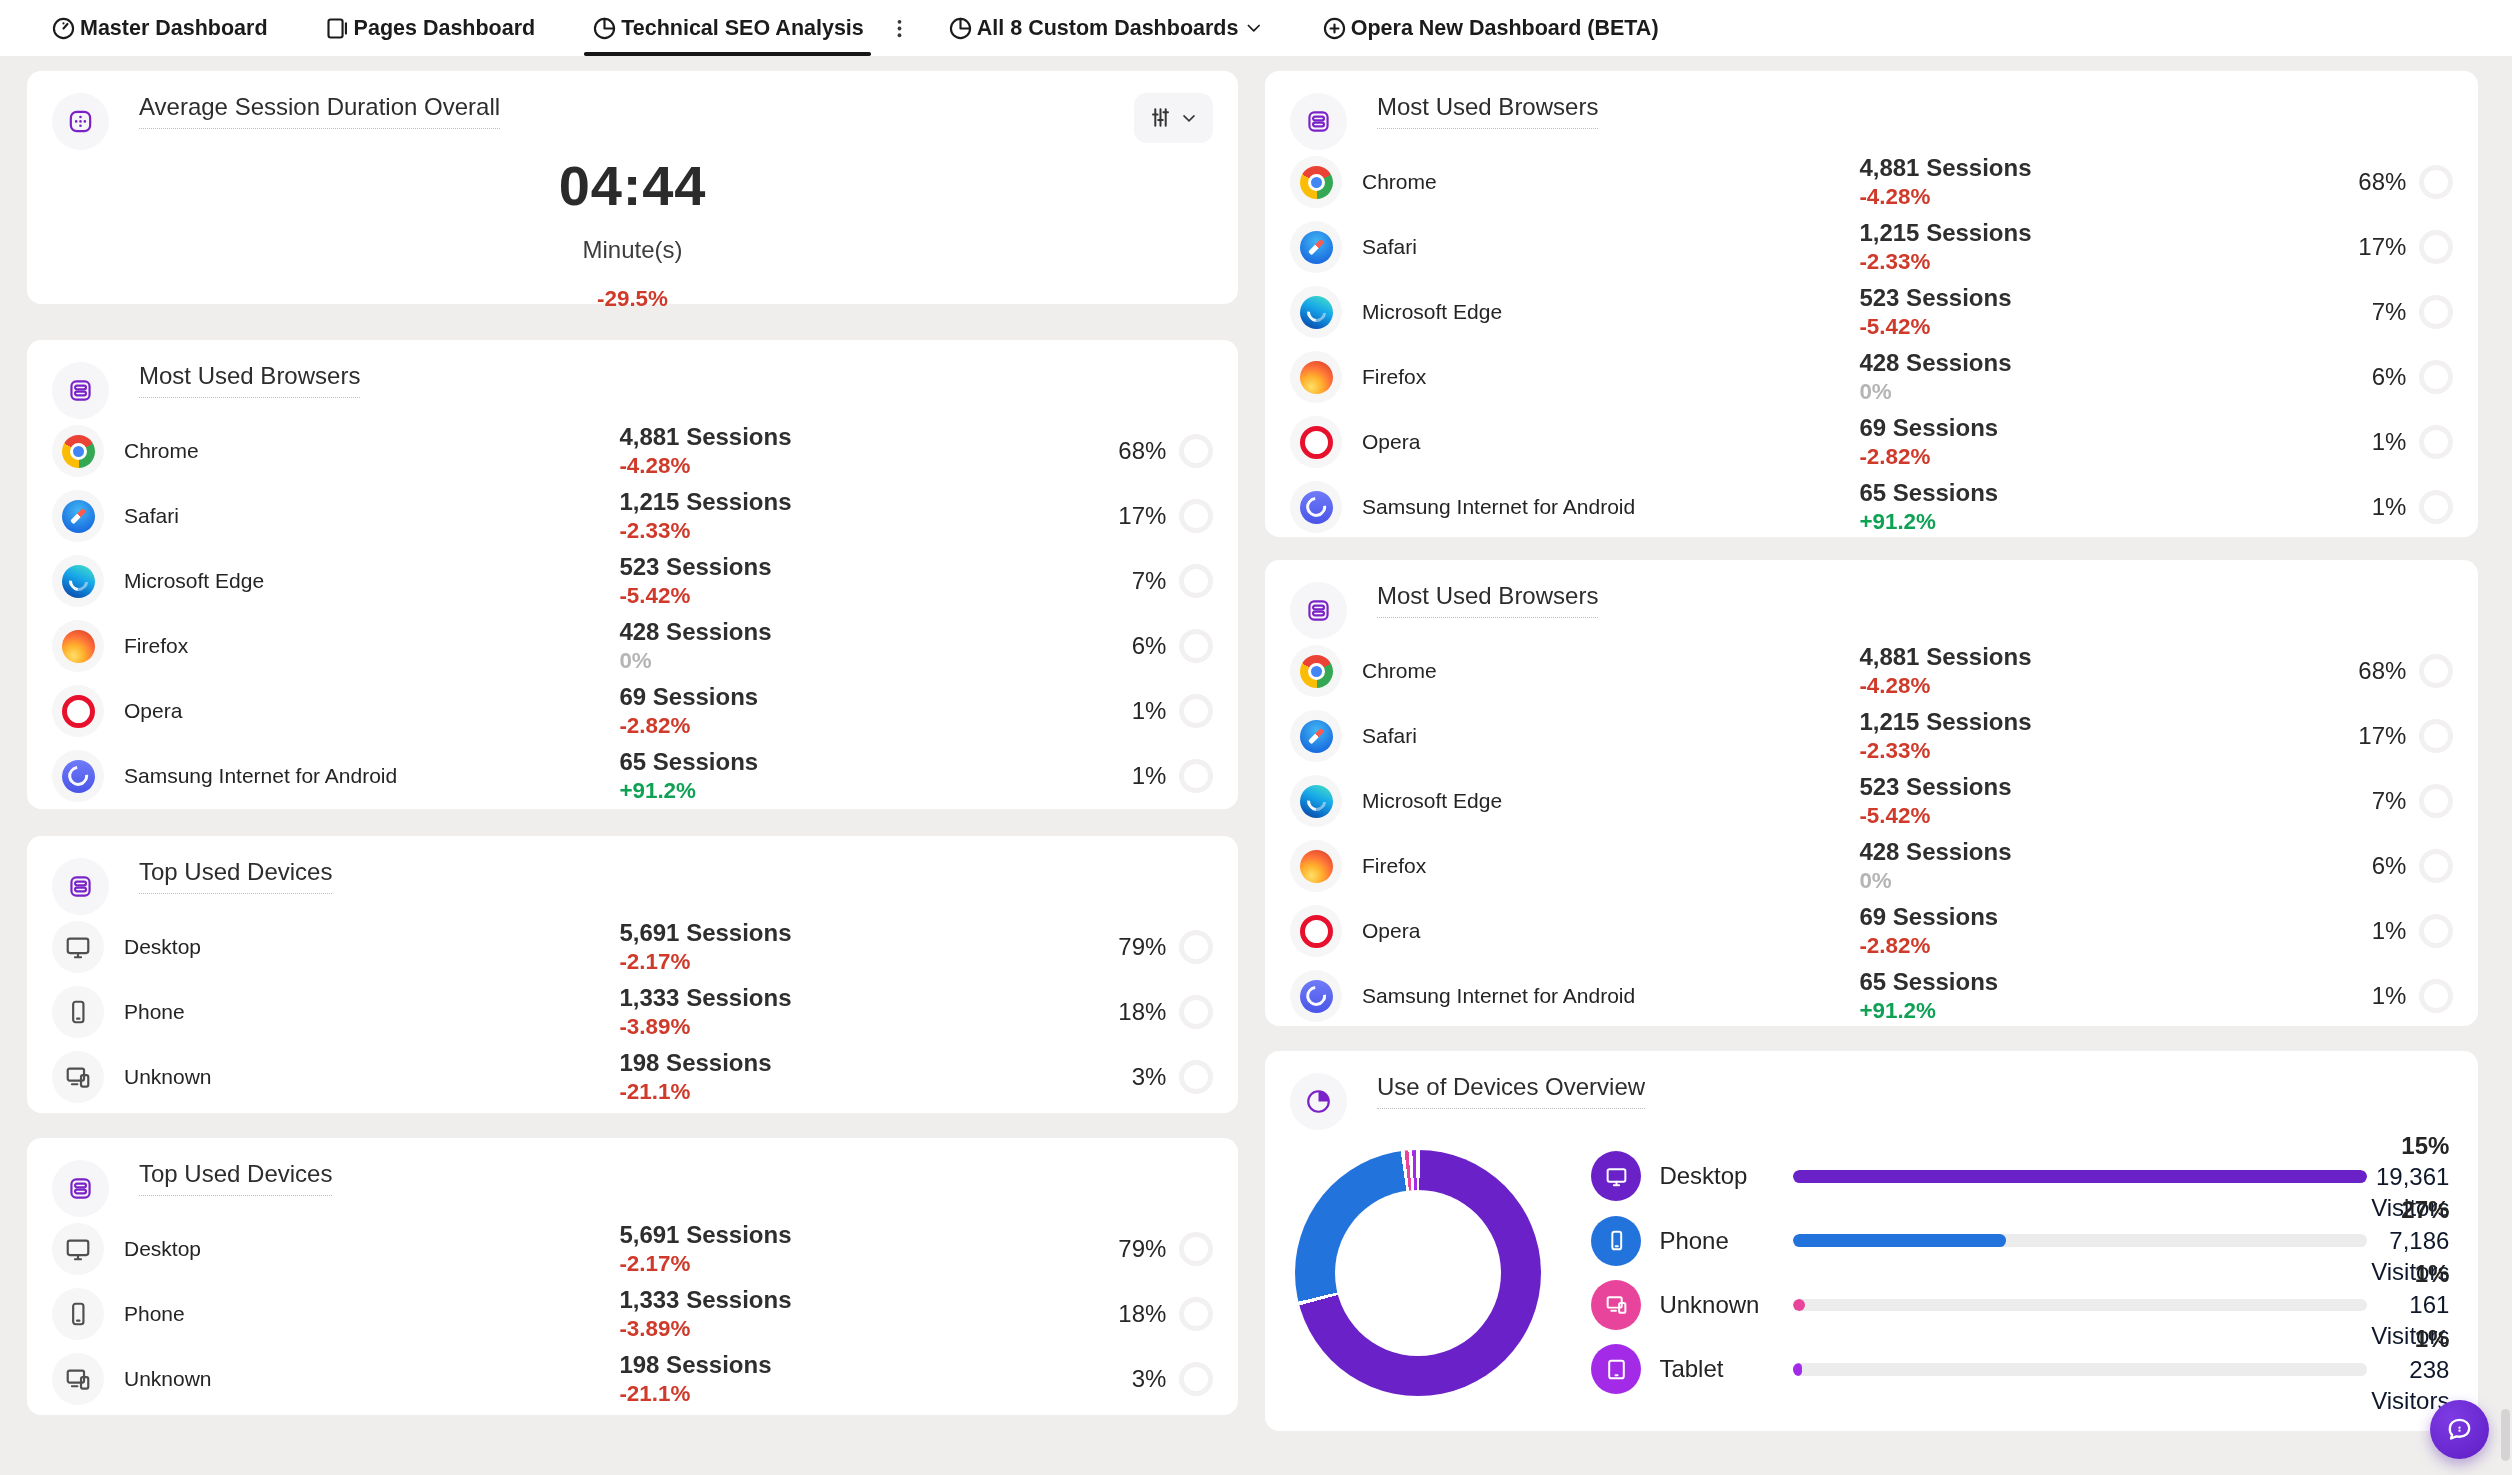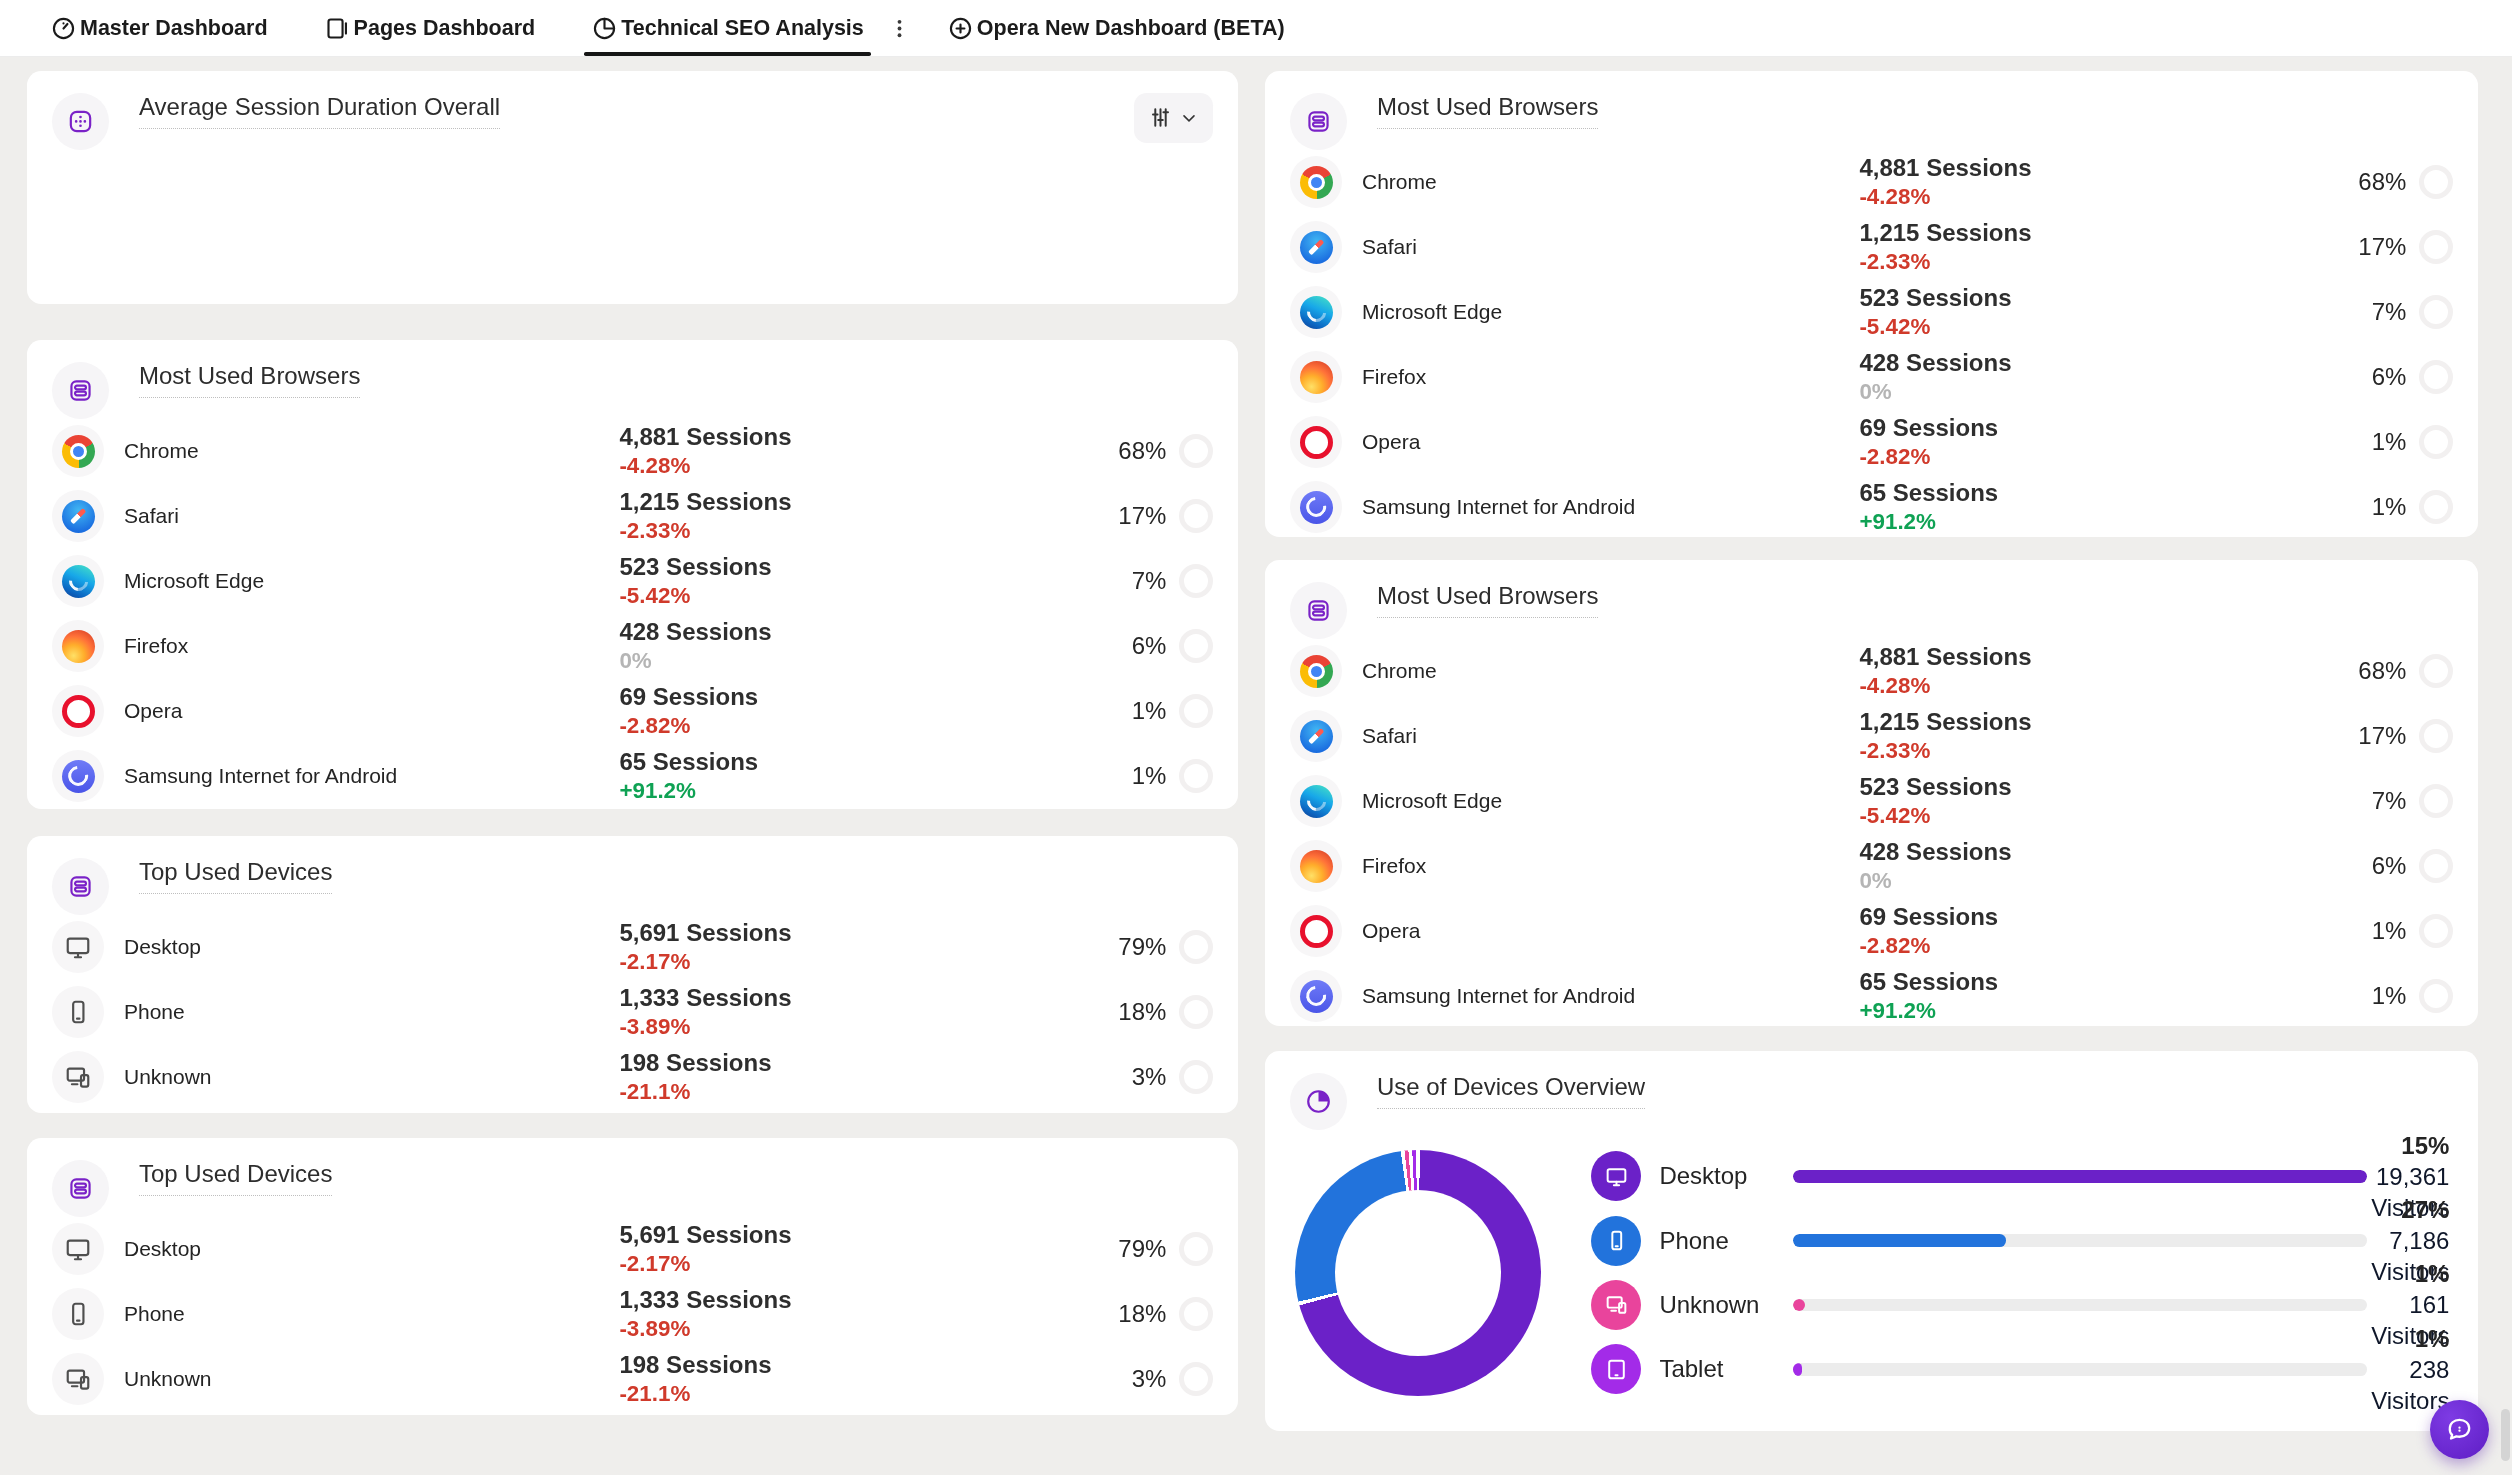--- a/index.html
+++ b/index.html
@@ -121,20 +121,30 @@
   <div class="nav-kebab">
     <svg viewBox="0 0 24 24">
         <circle cx="12" cy="5" r="2"></circle>
         <circle cx="12" cy="12" r="2"></circle>
         <circle cx="12" cy="19" r="2"></circle>
       </svg>
   </div>
   <div class="nav-item">
     <svg viewBox="0 0 24 24">
         <circle cx="12" cy="12" r="8.5"></circle>
+        <path d="M12 3.5V12h8.5"></path>
+      </svg>
+    <span>All 8 Custom Dashboards</span>
+    <svg class="chev" viewBox="0 0 24 24">
+        <path d="M6 9.5l6 6 6-6"></path>
+      </svg>
+  </div>
+  <div class="nav-item">
+    <svg viewBox="0 0 24 24">
+        <circle cx="12" cy="12" r="8.5"></circle>
         <path d="M12 8.5v7M8.5 12h7"></path>
       </svg>
     <span>Opera New Dashboard (BETA)</span>
   </div>
 </nav>
 
 <div class="content">
 
   <div class="col-l">
     <section class="card h260">
@@ -147,20 +157,25 @@
         </div>
         <span class="card-title">Average Session Duration Overall</span>
       </div>
       <div class="ctrl-btn">
         <svg class="sld" viewBox="0 0 24 24">
             <path d="M7 4v16M12 4v16M17 4v16M4.8 9.2h4.4M9.8 14.5h4.4M14.8 7h4.4"></path>
           </svg>
         <svg class="chev" viewBox="0 0 24 24">
             <path d="M6 9.5l6 6 6-6"></path>
           </svg>
+      </div>
+      <div class="metric-body">
+        <div class="metric-value">04:44</div>
+        <div class="metric-unit">Minute(s)</div>
+        <div class="metric-delta delta" data-dir="down">-29.5%</div>
       </div>
     </section>
 
     <section class="card h523 mt40">
       <div class="card-head">
         <div class="head-ico">
           <svg viewBox="0 0 24 24">
               <rect x="4.5" y="4.5" width="15" height="15" rx="4"></rect>
               <rect x="7.5" y="8" width="9" height="3" rx="1.5"></rect>
               <rect x="7.5" y="13" width="9" height="3" rx="1.5"></rect>

